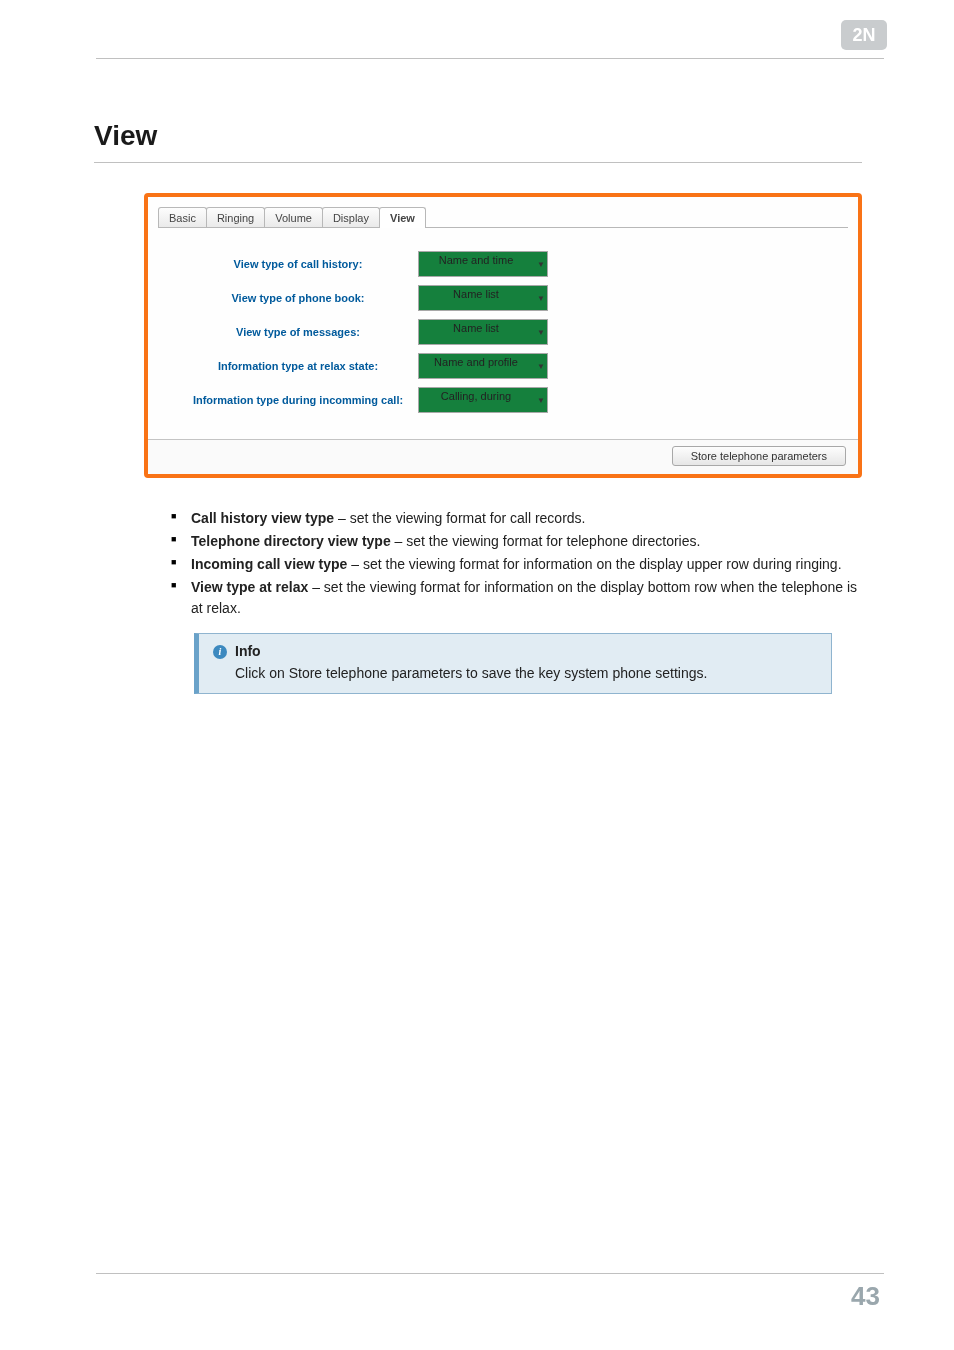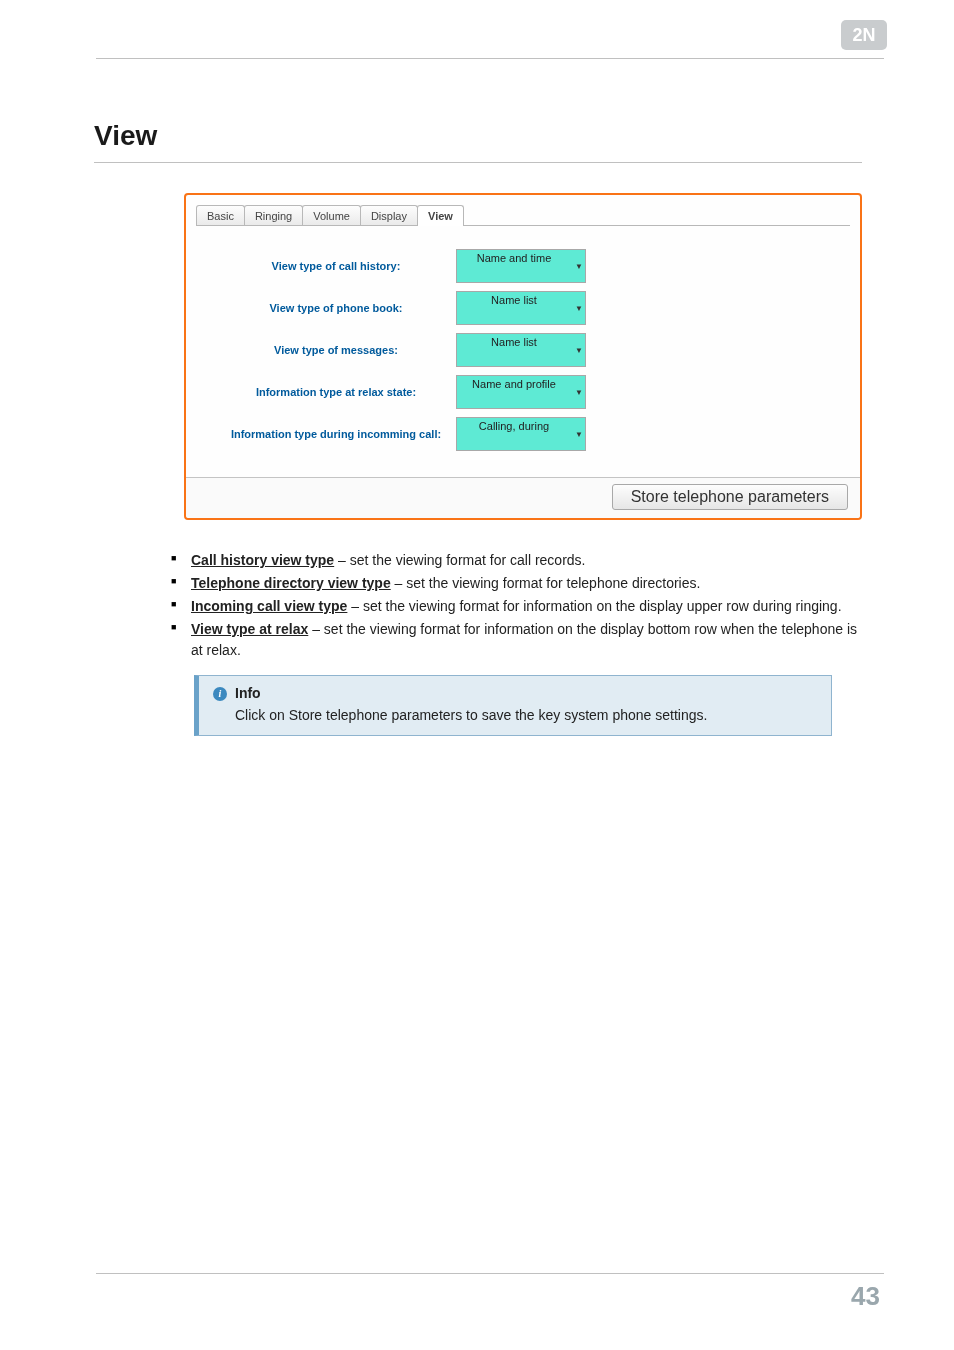--- a/index.html
+++ b/index.html
@@ -37,24 +37,24 @@
     color: #1a1a1a;
     margin-bottom: 10px;
     font-family: Verdana, sans-serif;
   }
   .title-rule {
     border-top: 1px solid #c0c0c0;
     margin-bottom: 30px;
   }
 
   .panel {
-    border: 2px solid #f97316;
+    border: 4px solid #f97316;
     border-radius: 4px;
     background: #fefefe;
-    margin-left: 90px;
+    margin-left: 50px;
     margin-bottom: 30px;
   }
   .tabs {
     display: flex;
     padding: 10px 10px 0 10px;
   }
   .tab {
     font-size: 11px;
     color: #444;
     padding: 4px 10px;
@@ -90,26 +90,26 @@
     font-size: 11px;
   }
   .form-label {
     width: 240px;
     color: #005a9c;
     font-weight: 700;
   }
   .form-select {
     width: 130px;
     border: 1px solid #a8a8a8;
-    background: #5eead4;
+    background: #15803d;
     font-size: 11px;
     color: #222;
     padding: 1px 18px 1px 4px;
     position: relative;
-    height: 34px;
+    height: 26px;
     line-height: 14px;
   }
   .select-wrap { position: relative; width: 130px; }
   .select-arrow {
     position: absolute;
     right: 3px;
     top: 50%;
     transform: translateY(-50%);
     font-size: 8px;
     color: #333;
@@ -118,21 +118,21 @@
 
   .panel-footer {
     border-top: 1px solid #c4c4c4;
     padding: 6px 12px 8px;
     text-align: right;
     background: #fafafa;
     border-bottom-left-radius: 4px;
     border-bottom-right-radius: 4px;
   }
   .store-btn {
-    font-size: 16px;
+    font-size: 11px;
     color: #333;
     border: 1px solid #a8a8a8;
     border-radius: 3px;
     background: linear-gradient(#fdfdfd,#e6e6e6);
     padding: 3px 18px;
     cursor: pointer;
   }
 
   .bullets {
     margin-left: 75px;
@@ -149,21 +149,21 @@
     text-align: justify;
   }
   .bullets li::before {
     content: "■";
     position: absolute;
     left: 2px;
     top: 2px;
     font-size: 9px;
     color: #000;
   }
-  .bullets b { font-weight: 700; text-decoration: underline; }
+  .bullets b { font-weight: 700; }
 
   .info-box {
     margin: 14px 0 0 100px;
     margin-right: 30px;
     border: 1px solid #8fb4cf;
     border-left: 5px solid #6aa2c9;
     background: #e1ecf3;
     padding: 8px 14px 10px 14px;
     font-size: 14px;
     color: #222;

